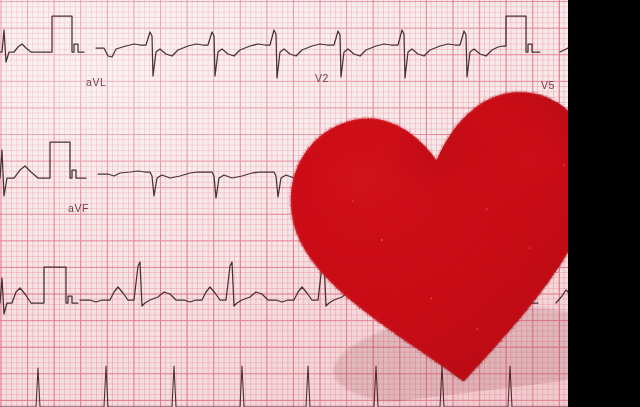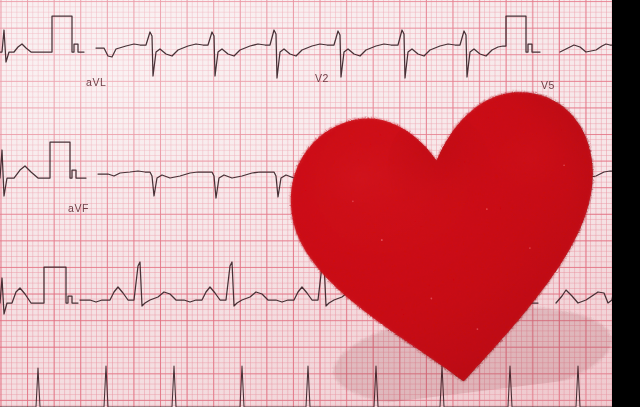--- a/index.html
+++ b/index.html
@@ -3,24 +3,25 @@
 <meta charset="utf-8">
 <title>ECG Heart</title>
 <style>
   html, body {
     margin: 0;
     padding: 0;
     background: #000;
   }
   #scene {
     position: relative;
-    width: 612px;
+    width: 540px;
     height: 407px;
     overflow: hidden;
     font-family: "Liberation Sans", sans-serif;
+    padding-left: 28px;
   }
 
   
   .paper {
     position: absolute;
     inset: 0;
     background-color: #f6e6e8;
   }
   
   .grid-fine {

